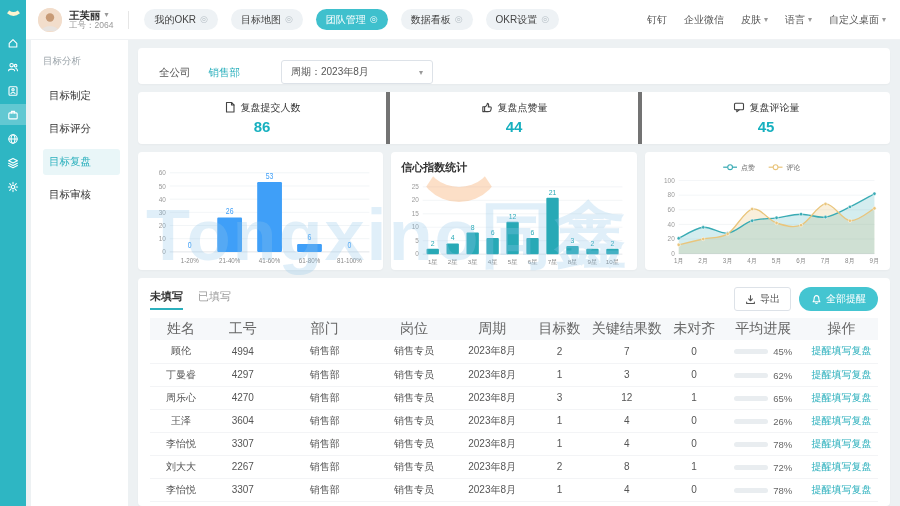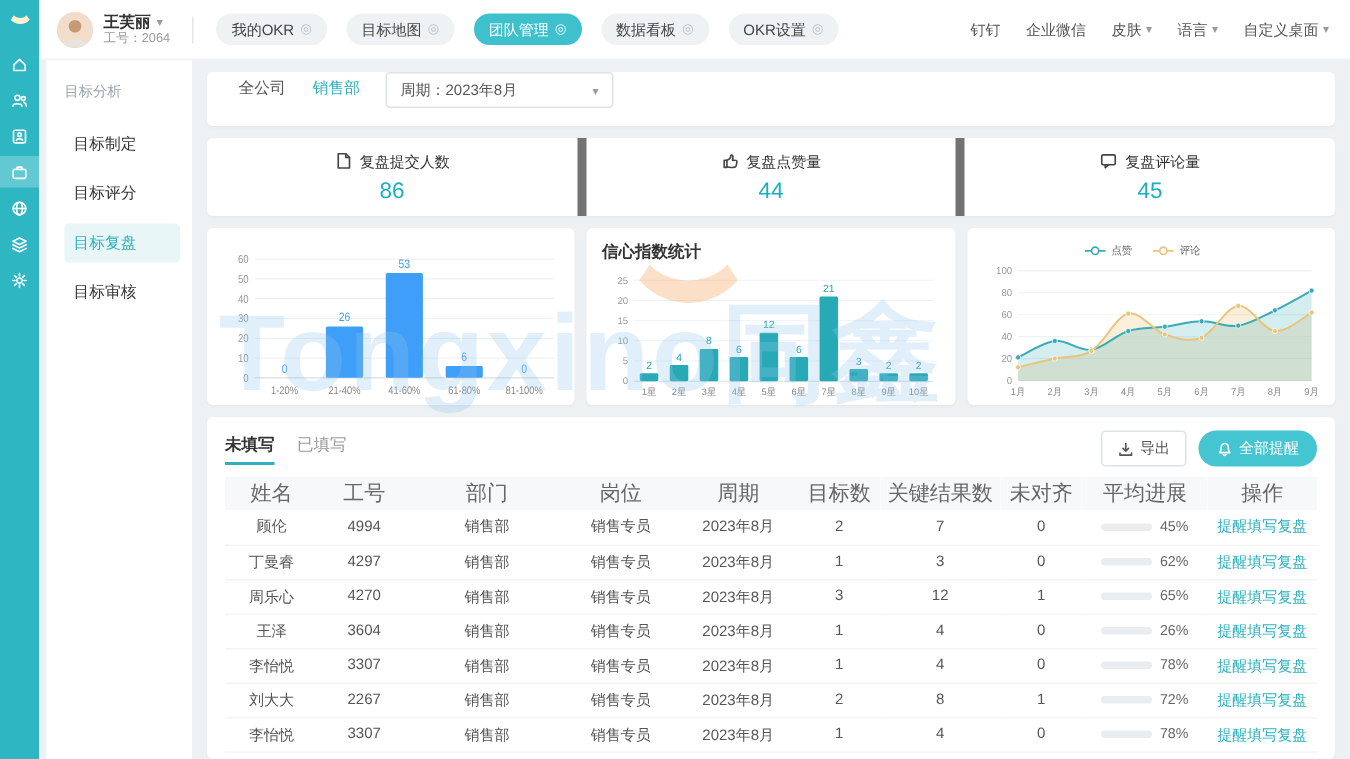--- a/index.html
+++ b/index.html
@@ -36,31 +36,31 @@
   
   .sidebar { width:97px; margin-left:5px; background:#fff; flex-shrink:0; padding:15px 8px 0 12px; }
   .side-title { font-size:9.5px; color:#9aa3a9; margin-bottom:15px; }
   .side-item { font-size:10.5px; color:#333; padding:6px 6px; border-radius:3px; margin-bottom:7px; cursor:pointer; white-space:nowrap; }
   .side-item.active { color:#2cb0bd; background:#e9f6f8; }
 
   
   .main { flex:1; min-width:0; padding:8px 10px 0; display:flex; flex-direction:column; gap:8px; position:relative; }
   .card { background:#fff; border-radius:4px; box-shadow:0 1px 2px rgba(0,0,0,0.03); }
 
-  .filter-card { height:36px; display:flex; align-items:flex-start; padding:0 12px; flex-shrink:0; }
+  .filter-card { height:36px; display:flex; align-items:flex-end; padding:0 12px; flex-shrink:0;gap:24px; }
   .scope-tab { font-size:10.5px; color:#555; padding:4px 9px; cursor:pointer; }
   .scope-tab.active { color:#2cb0bd; }
   .period-box { border:1px solid #dde2e8; border-radius:3px; height:24px; width:152px; display:flex; align-items:center; justify-content:space-between; padding:0 9px; font-size:10px; color:#555; margin-left:8px; cursor:pointer; }
 
   .stats-card { height:52px; display:flex; flex-shrink:0; }
   .stat { flex:1; display:flex; flex-direction:column; align-items:center; justify-content:center; gap:3px; }
-  .stat + .stat { border-left:6px solid #737373; }
+  .stat + .stat { border-left:4px solid #737373; }
   .stat-top { display:flex; align-items:flex-start; gap:5px; font-size:10px; color:#333; }
   .stat-top svg { width:12px; height:12px; stroke:#444; fill:none; stroke-width:1.1; stroke-linecap:round; stroke-linejoin:round; }
-  .stat-value { font-size:15px; font-weight:normal; color:#17b0bf; }
+  .stat-value { font-size:15px; font-weight:bold; color:#17b0bf; }
 
   .charts-row { display:flex; gap:8px; height:118px; flex-shrink:0; }
   .chart-card { flex:1; min-width:0; padding:8px 8px 3px 10px; display:flex; flex-direction:column; }
   .chart-title { font-size:11px; font-weight:bold; color:#333; margin-bottom:1px; }
   .chart-card svg { flex:1; width:100%; height:100%; }
 
   .table-card { flex:1; min-height:0; padding:7px 12px 0; display:flex; flex-direction:column; overflow:hidden; }
   .table-toolbar { display:flex; align-items:center; height:28px; margin-bottom:5px; flex-shrink:0; }
   .write-tab { font-size:11px; color:#999; margin-right:15px; padding-bottom:4px; cursor:pointer; border-bottom:2px solid transparent; }
   .write-tab.active { color:#333; font-weight:bold; border-bottom-color:#2cb0bd; }

